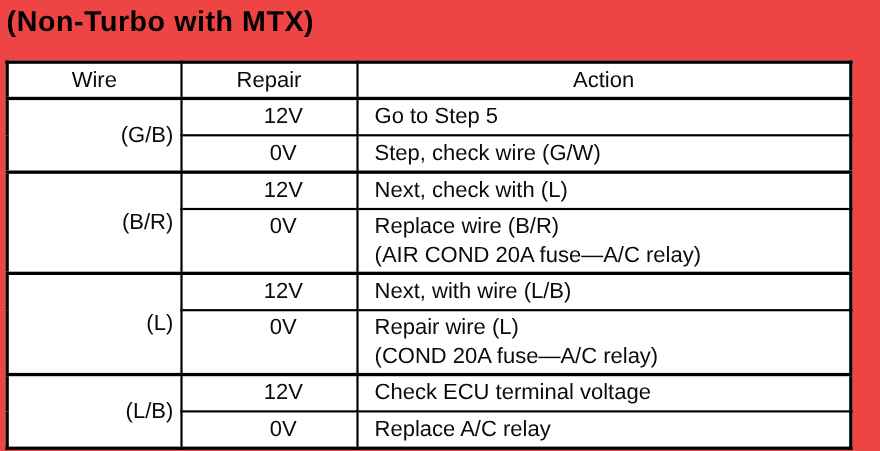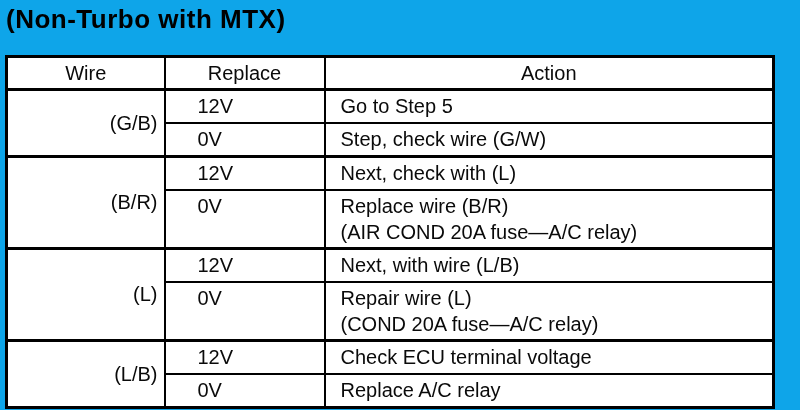--- a/index.html
+++ b/index.html
@@ -8,21 +8,21 @@
     background: #ffffff;
     width: 800px;
     height: 410px;
     overflow: hidden;
     font-family: "Liberation Sans", sans-serif;
     color: #0a0a0a;
   }
   .page {
     width: 800px;
     height: 410px;
-    background: #0ea5e9;
+    background: #ef4444;
     box-sizing: border-box;
     padding: 5px 0 0 4px;
   }
   .doc-title {
     font-size: 26px;
     font-weight: bold;
     letter-spacing: 0.5px;
     margin: 0 0 0 2px;
     line-height: 1.1;
     color: #000;
@@ -49,20 +49,21 @@
     overflow: hidden;
   }
   thead tr { border-bottom: 3px solid #000; }
   thead th { height: 24px; text-align: center; margin-top: 28px; }
   tbody tr.group-first { border-top: 3px solid #000; }
   td.wire-cell {
     text-align: right;
     vertical-align: middle;
   }
   td.voltage-cell {
+    text-align: center;
     vertical-align: top;
     height: 27px;
     padding-left: 32px;
   }
   td.action-cell {
     text-align: left;
     vertical-align: top;
     padding-left: 15px;
     height: 27px;
   }
@@ -77,21 +78,21 @@
 
   <table class="spec-table">
     <colgroup>
       <col class="c-wire">
       <col class="c-voltage">
       <col class="c-action">
     </colgroup>
     <thead>
       <tr>
         <th>Wire</th>
-        <th>Replace</th>
+        <th>Repair</th>
         <th>Action</th>
       </tr>
     </thead>
     <tbody>
 
       <tr class="group-first">
         <td class="wire-cell" rowspan="2">(G/B)</td>
         <td class="voltage-cell">12V</td>
         <td class="action-cell">
           <div class="action-line1">Go to Step 5</div>

